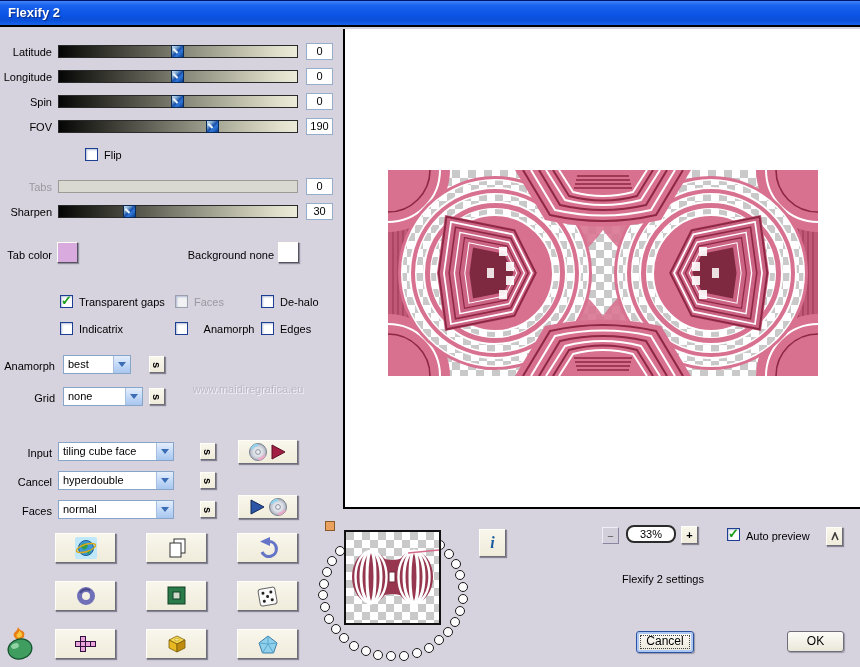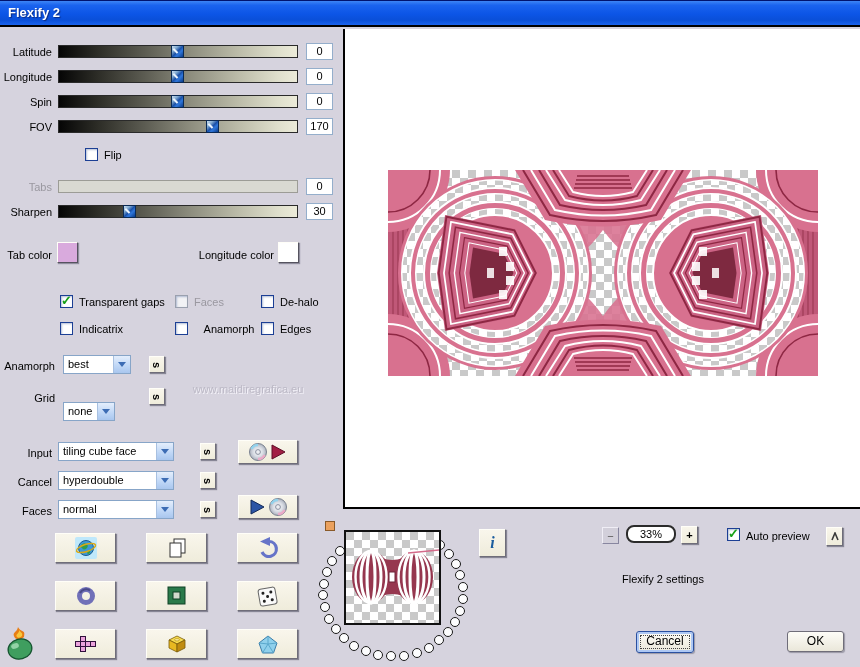--- a/index.html
+++ b/index.html
@@ -112,39 +112,39 @@
   <div class="lbl" style="left:0;width:52px;top:96px">Spin</div>
   <div class="track abs" style="left:58px;top:95px">
     <div class="thumb" style="left: calc(50% - 7px);"></div>
     </div>
   <div class="valbox" style="left:306px;top:93px">0</div>
 
   <div class="lbl" style="left:0;width:52px;top:121px">FOV</div>
   <div class="track abs" style="left:58px;top:120px">
     <div class="thumb" style="left: calc(64.5% - 7px);"></div>
     </div>
-  <div class="valbox" style="left:306px;top:118px">170</div>
+  <div class="valbox" style="left:306px;top:118px">190</div>
 
   <div class="ck" style="left:85px;top:148px"></div>
   <div class="lbl" style="left:104px;top:149px;text-align:left;width:60px">Flip</div>
 
   <div class="lbl disabled" style="left:0;width:52px;top:181px">Tabs</div>
   <div class="track disabled abs" style="left:58px;top:180px">
     </div>
   <div class="valbox" style="left:306px;top:178px">0</div>
 
   <div class="lbl" style="left:0;width:52px;top:206px">Sharpen</div>
   <div class="track abs" style="left:58px;top:205px">
     <div class="thumb" style="left: calc(30% - 7px);"></div>
     </div>
   <div class="valbox" style="left:306px;top:203px">30</div>
 
   <div class="lbl" style="left:0;width:52px;top:249px">Tab color</div>
   <div class="swatch" style="left: 57px; top: 242px; background: rgb(217, 170, 221);"></div>
-  <div class="lbl" style="left:160px;width:114px;top:249px">Longitude color</div>
+  <div class="lbl" style="left:160px;width:114px;top:249px">Background none</div>
   <div class="swatch" style="left: 278px; top: 242px; background: rgb(255, 255, 255);"></div>
 
   <div class="ck on" style="left:60px;top:295px"></div>
   <div class="lbl" style="left:79px;top:296px;text-align:left;width:95px">Transparent gaps</div>
   <div class="ck disabled" style="left:175px;top:295px"></div>
   <div class="lbl disabled" style="left:194px;top:296px;text-align:left;width:60px">Faces</div>
   <div class="ck" style="left:261px;top:295px"></div>
   <div class="lbl" style="left:280px;top:296px;text-align:left;width:60px">De-halo</div>
 
   <div class="ck" style="left:60px;top:322px"></div>
@@ -163,21 +163,21 @@
         </svg>
       </span>
   </div>
   <div class="b3 sbtn abs" style="left:149px;top:356px">
       <span>s</span>
     </div>
 
   <div id="wm2">www.maidiregrafica.eu</div>
 
   <div class="lbl" style="left:0;width:55px;top:392px">Grid</div>
-  <div class="combo" style="left:63px;top:402px;width:52px">
+  <div class="combo" style="left:63px;top:387px;width:80px">
     <span class="cval">none</span>
     <span class="cbtn">
         <svg width="8" height="5">
           <polygon points="0,0 8,0 4,5" fill="#3c6cb4"></polygon>
         </svg>
       </span>
   </div>
   <div class="b3 sbtn abs" style="left:149px;top:388px">
       <span>s</span>
     </div>

